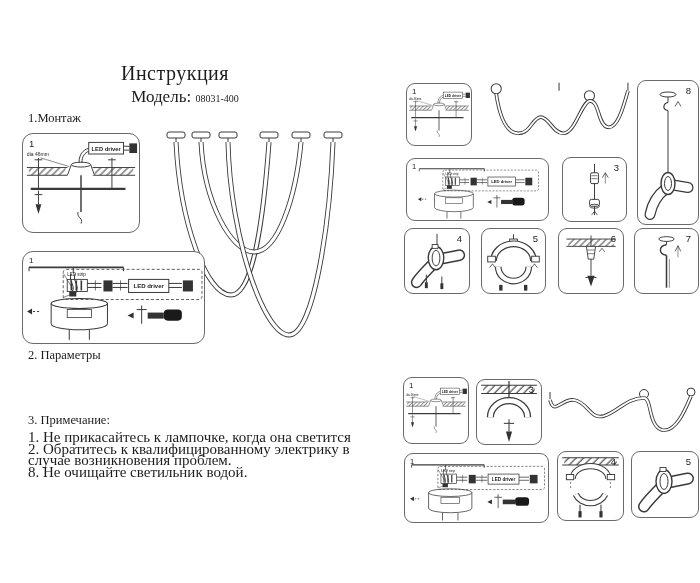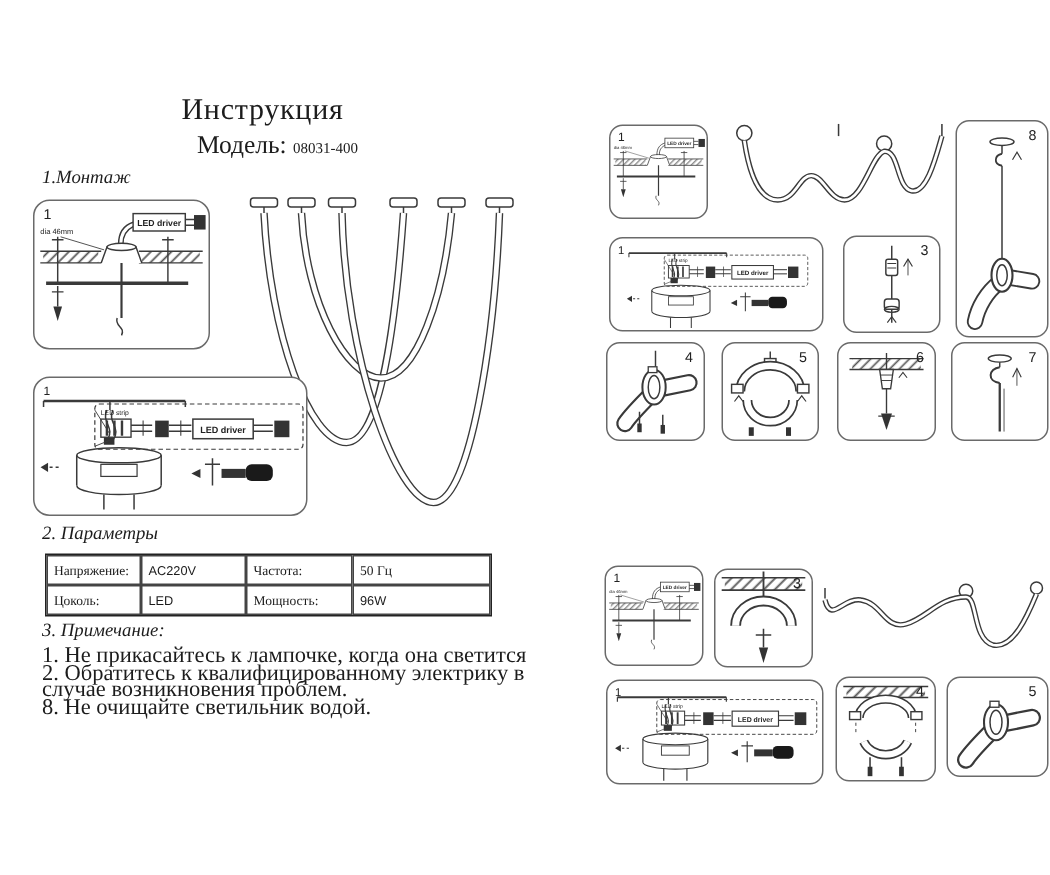--- a/index.html
+++ b/index.html
@@ -2,21 +2,21 @@
 <html><head>
 <meta charset="utf-8">
 <style>
   html,body{margin:0;padding:0;background:#fff;}
   .page{position:relative;width:700px;height:583px;background:#ffffff;overflow:hidden;
         font-family:"Liberation Serif", serif;color:#1c1c1c;}
   .abs{position:absolute;}
   .title{font-size:20px;letter-spacing:.5px;text-align:center;}
   .model-line{font-size:17px;text-align:center;}
   .model-value{font-size:10px;font-family:"Liberation Serif", serif;}
-  .heading{font-size:12.5px;font-style:italic;}
+  .heading{font-size:12.5px;}
   
   .dbox{position:absolute;border:1px solid #6a6a6a;border-radius:9px;background:#fff;}
   .dbox svg{position:absolute;left:0;top:0;width:100%;height:100%;}
   .num{position:absolute;font-family:"Liberation Sans", sans-serif;font-size:9.5px;color:#222;line-height:1;}
   .num-tl{left:6px;top:5px;}
   .num-tr{right:7px;top:5px;}
   .freesvg{position:absolute;}
   
   .ptable{position:absolute;left:30px;top:369px;width:296px;border:1.5px solid #222;
           display:grid;grid-template-columns:63px 70px 71px 92px;}
@@ -282,30 +282,20 @@
 
   <div class="dbox" style="left:22px;top:251px;width:181px;height:91px;border-radius:11px;">
     <svg viewBox="0 0 180 88">
         <use href="#sym-strip"></use>
       </svg>
     <span class="num num-tl" style="font-size:8px;">1</span>
   </div>
 
   <div class="abs heading" style="left:28px;top:348px;">2. Параметры</div>
 
-  <div class="ptable">
-    <div class="cell">Напряжение:</div>
-    <div class="cell val">AC220V</div>
-    <div class="cell">Частота:</div>
-    <div class="cell">50 Гц</div>
-    <div class="cell">Цоколь:</div>
-    <div class="cell val">LED</div>
-    <div class="cell">Мощность:</div>
-    <div class="cell val">96W</div>
-  </div>
 
   <div class="abs heading" style="left:28px;top:413px;">3. Примечание:</div>
   <div class="notes">
     <p>1. Не прикасайтесь к лампочке, когда она светится</p>
     <p>2. Обратитесь к квалифицированному электрику в случае возникновения проблем.</p>
     <p>8. Не очищайте светильник водой.</p>
   </div>
 
   <div class="dbox" style="left:406px;top:83px;width:64px;height:61px;">
     <svg viewBox="0 0 120 100">

